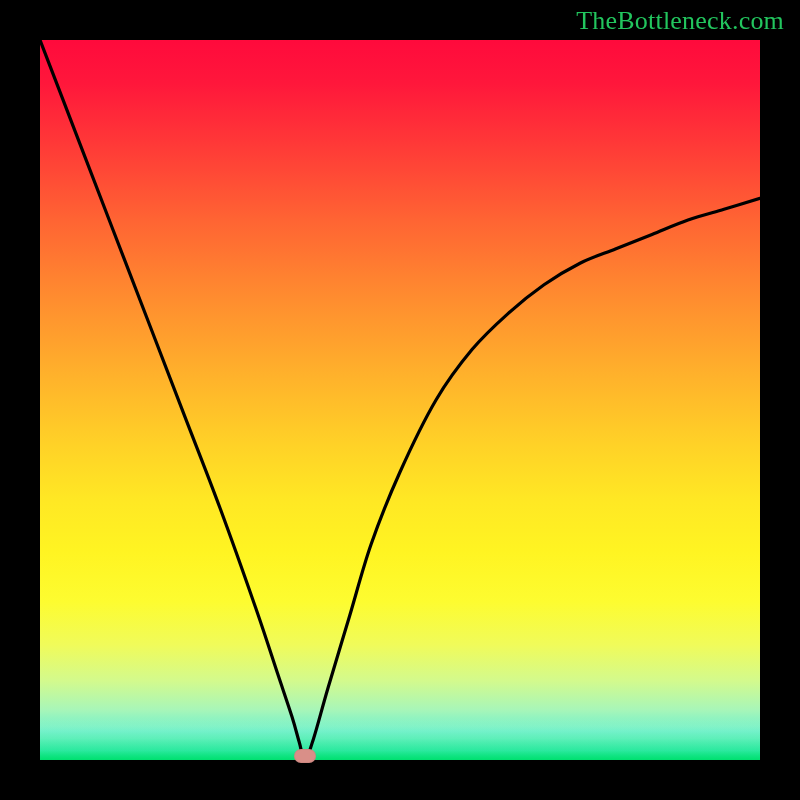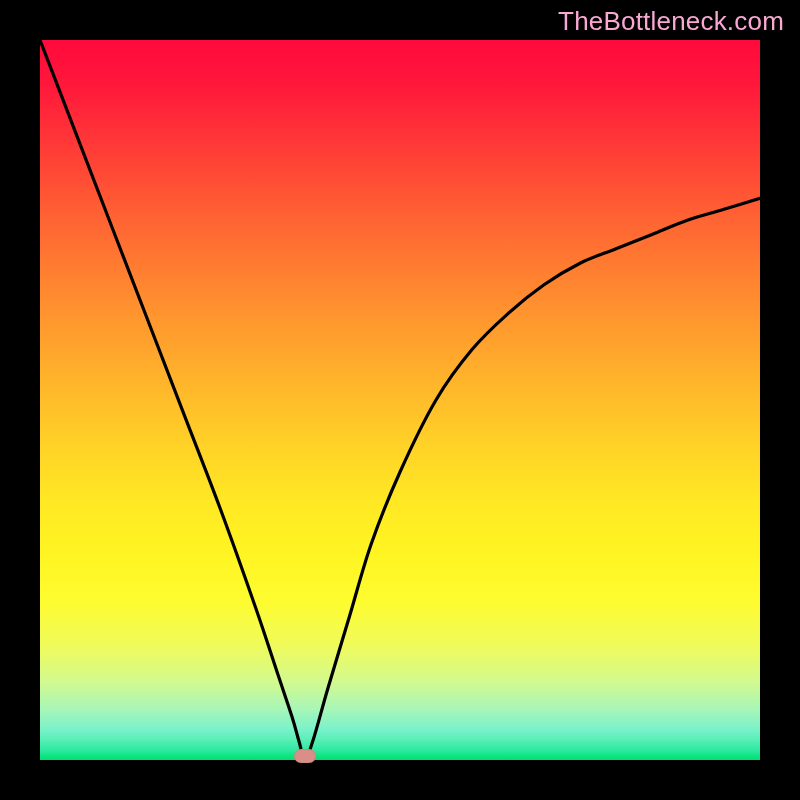--- a/index.html
+++ b/index.html
@@ -8,24 +8,25 @@
     height: 800px;
     background: #000;
     position: relative;
     font-family: Arial, Helvetica, sans-serif;
     overflow: hidden;
   }
   .watermark {
     position: absolute;
     top: 6px;
     right: 16px;
-    color: #f9a8d4;
+    color: #22c55e;
     font-size: 26px;
     letter-spacing: 0.2px;
     z-index: 10;
+    font-family: Liberation Serif, serif;
   }
   .plot-area {
     position: absolute;
     left: 40px;
     top: 40px;
     width: 720px;
     height: 720px;
     background: linear-gradient(to bottom,
       #ff0a3c 0%,
       #ff173b 6%,

